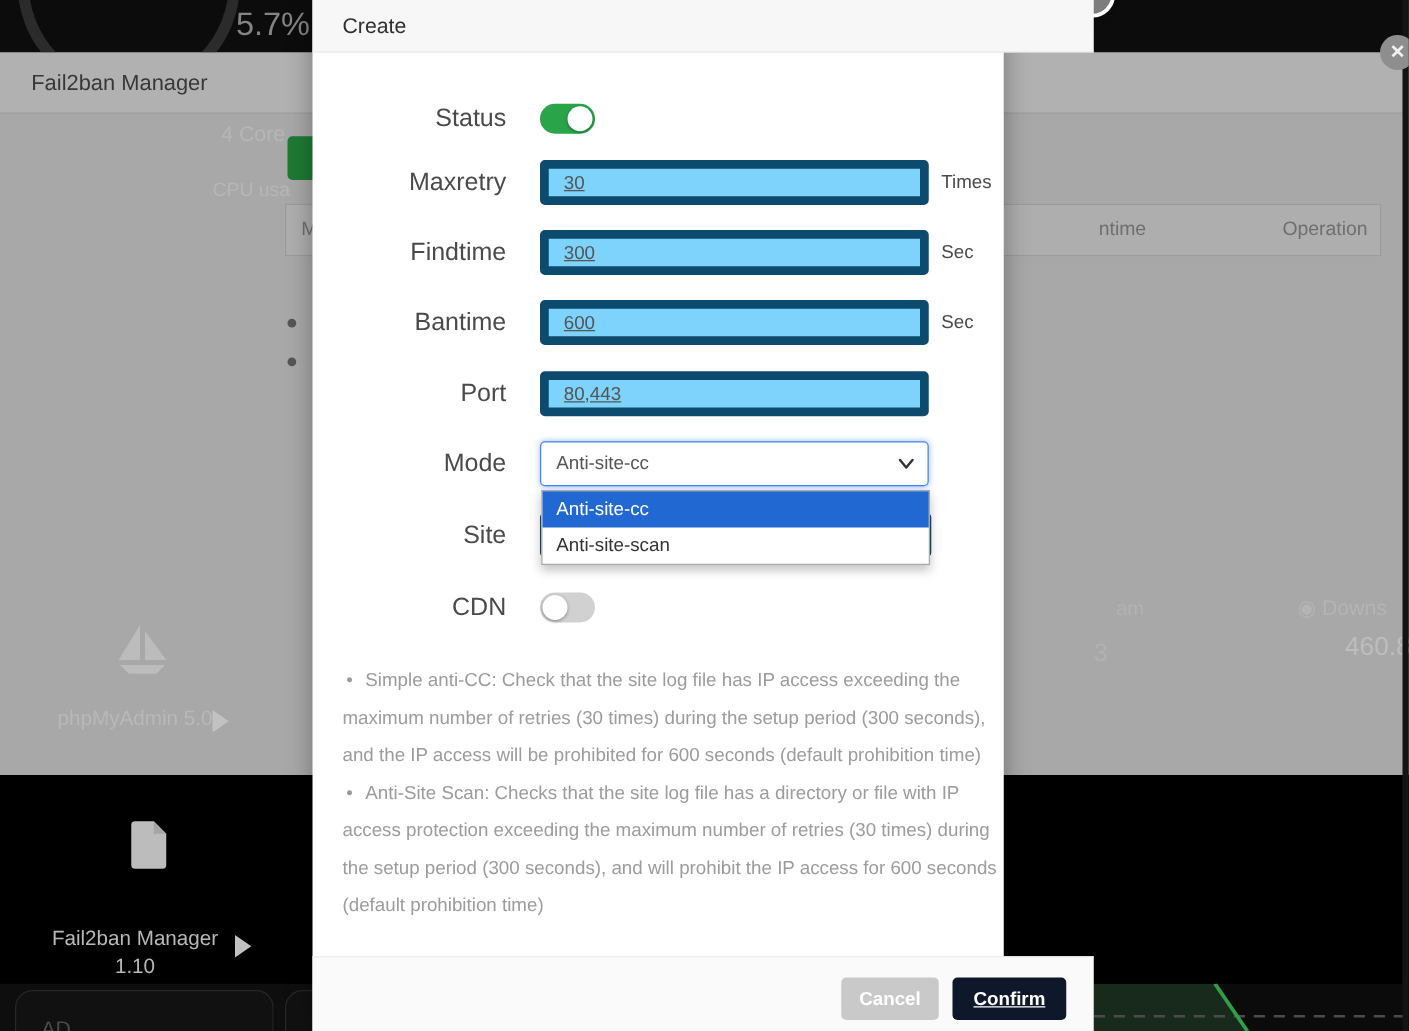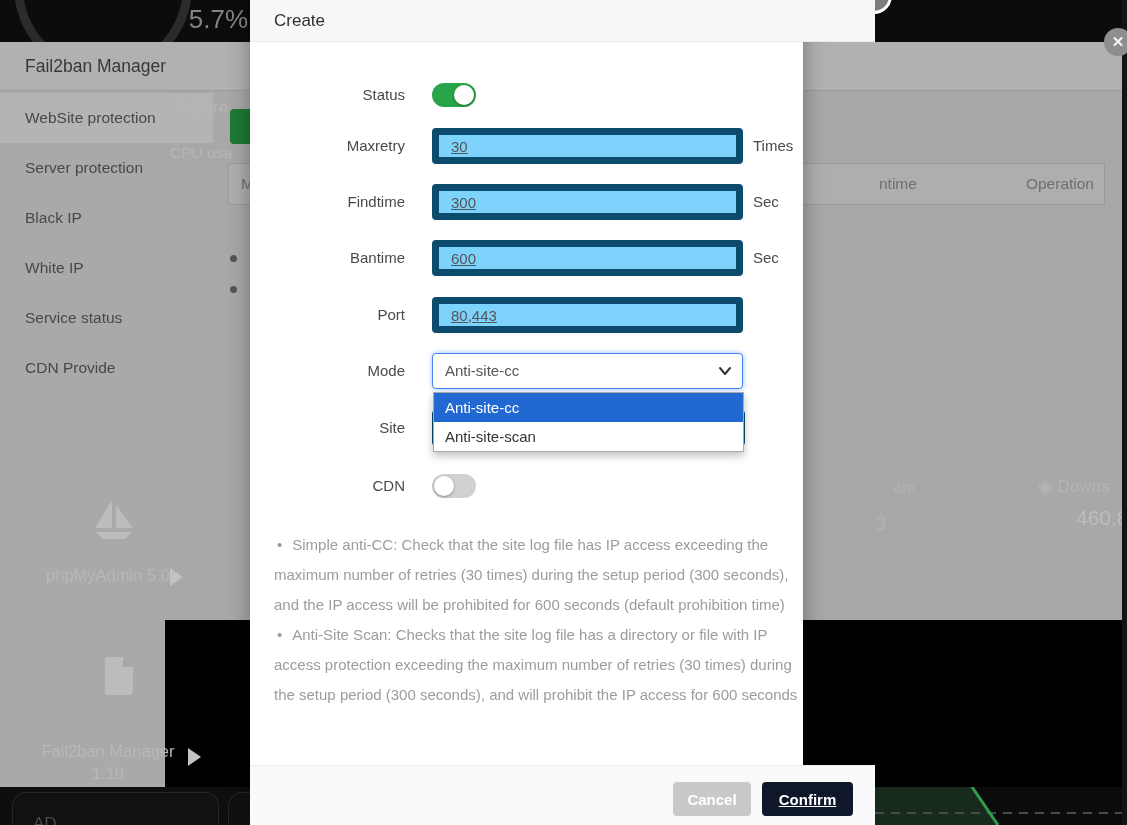--- a/index.html
+++ b/index.html
@@ -54,21 +54,21 @@
             color:#f2f2f2;text-align:center;line-height:28px;font-size:15px;font-weight:bold;}
 
   
   #dialog{left:250px;top:0;width:553px;height:825px;background:#fff;
           box-shadow:0 0 20px rgba(0,0,0,.35);}
   #dlg-close{left:606px;top:-22px;width:30px;height:30px;border-radius:50%;background:#7d7d7d;
              border:3px solid #fff;box-shadow:0 2px 5px rgba(0,0,0,.3);}
   #dlg-header{left:0;top:0;width:625px;height:42px;background:#f7f7f7;
               border-bottom:1px solid #ebebeb;box-sizing:border-box;}
   #dlg-title{left:24px;top:0;line-height:42px;font-size:17px;color:#303030;}
-  .frm-label{position:absolute;left:0;width:155px;text-align:right;font-size:15px;color:#4a4a4a;}
+  .frm-label{position:absolute;left:0;width:155px;text-align:right;font-size:20px;color:#4a4a4a;}
   .frm-input{position:absolute;left:182px;width:311px;height:36px;box-sizing:border-box;
              border:7px solid #0c4a6e;border-radius:4px;padding:0 12px;font-size:15px;
              color:#555;background:#7dd3fc;font-family:"Liberation Sans",sans-serif;outline:none;text-decoration:underline;}
   .unit{position:absolute;left:503px;font-size:15px;color:#4a4a4a;line-height:36px;}
   .toggle{position:absolute;left:182px;width:44px;height:24px;border-radius:12px;}
   .toggle .knob{position:absolute;top:2px;width:20px;height:20px;border-radius:50%;background:#fff;
                 box-shadow:0 1px 3px rgba(0,0,0,.35);}
   .toggle.on{background:#2aa449;} .toggle.on .knob{right:2px;}
   .toggle.off{background:#d1d1d1;} .toggle.off .knob{left:2px;}
   #mode-select{left:182px;top:353px;width:311px;height:36px;box-sizing:border-box;
@@ -97,28 +97,20 @@
 <div id="backdrop" class="abs">
 
   <div id="top-dark" class="abs">
     <div id="gauge-arc" class="abs"></div>
     <div id="gauge-value" class="abs">5.7%</div>
   </div>
 
   <div id="titlebar-band" class="abs"></div>
   <div id="plugin-title" class="abs">Fail2ban Manager</div>
 
-  <div id="sidebar" class="abs">
-      <div class="side-item selected" style="top: 2px;">WebSite protection</div>
-      <div class="side-item" style="top: 52px;">Server protection</div>
-      <div class="side-item" style="top: 102px;">Black IP</div>
-      <div class="side-item" style="top: 152px;">White IP</div>
-      <div class="side-item" style="top: 202px;">Service status</div>
-      <div class="side-item" style="top: 252px;">CDN Provide</div>
-    </div>
 
   <div id="bg-cores" class="abs ghost">4 Core</div>
   <div id="bg-cpu" class="abs ghost">CPU usa</div>
   <div id="bg-create-btn" class="abs"></div>
 
   <div id="bg-table-header" class="abs">
     <span id="th-left" class="th-txt">M</span>
     <span id="th-mid" class="th-txt">ntime</span>
     <span id="th-right" class="th-txt">Operation</span>
   </div>
@@ -212,19 +204,20 @@
     <div class="knob"></div>
   </div>
 
   <div id="help" class="abs">
       <div class="help-line"><span class="help-bullet">•</span>Simple anti-CC: Check that the site log file has IP access exceeding the</div>
       <div class="help-line">maximum number of retries (30 times) during the setup period (300 seconds),</div>
       <div class="help-line">and the IP access will be prohibited for 600 seconds (default prohibition time)</div>
       <div class="help-line"><span class="help-bullet">•</span>Anti-Site Scan: Checks that the site log file has a directory or file with IP</div>
       <div class="help-line">access protection exceeding the maximum number of retries (30 times) during</div>
       <div class="help-line">the setup period (300 seconds), and will prohibit the IP access for 600 seconds</div>
+      <div class="help-line">(default prohibition time)</div>
     </div>
 
   <div id="dlg-footer" class="abs">
     <button id="btn-cancel" class="btn">Cancel</button>
     <button id="btn-confirm" class="btn">Confirm</button>
   </div>
 </div>
 
 </body></html>

